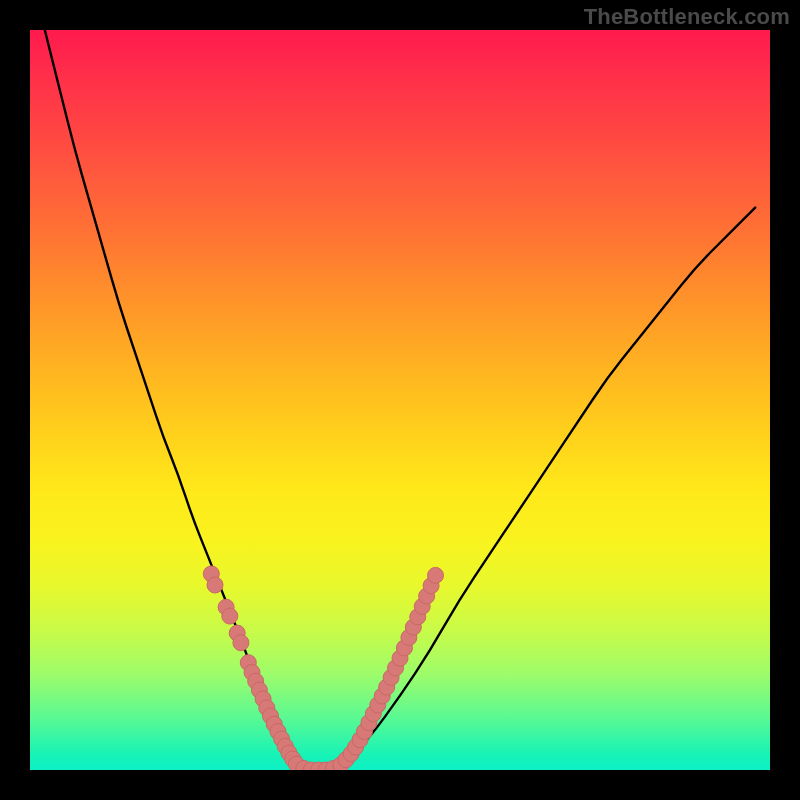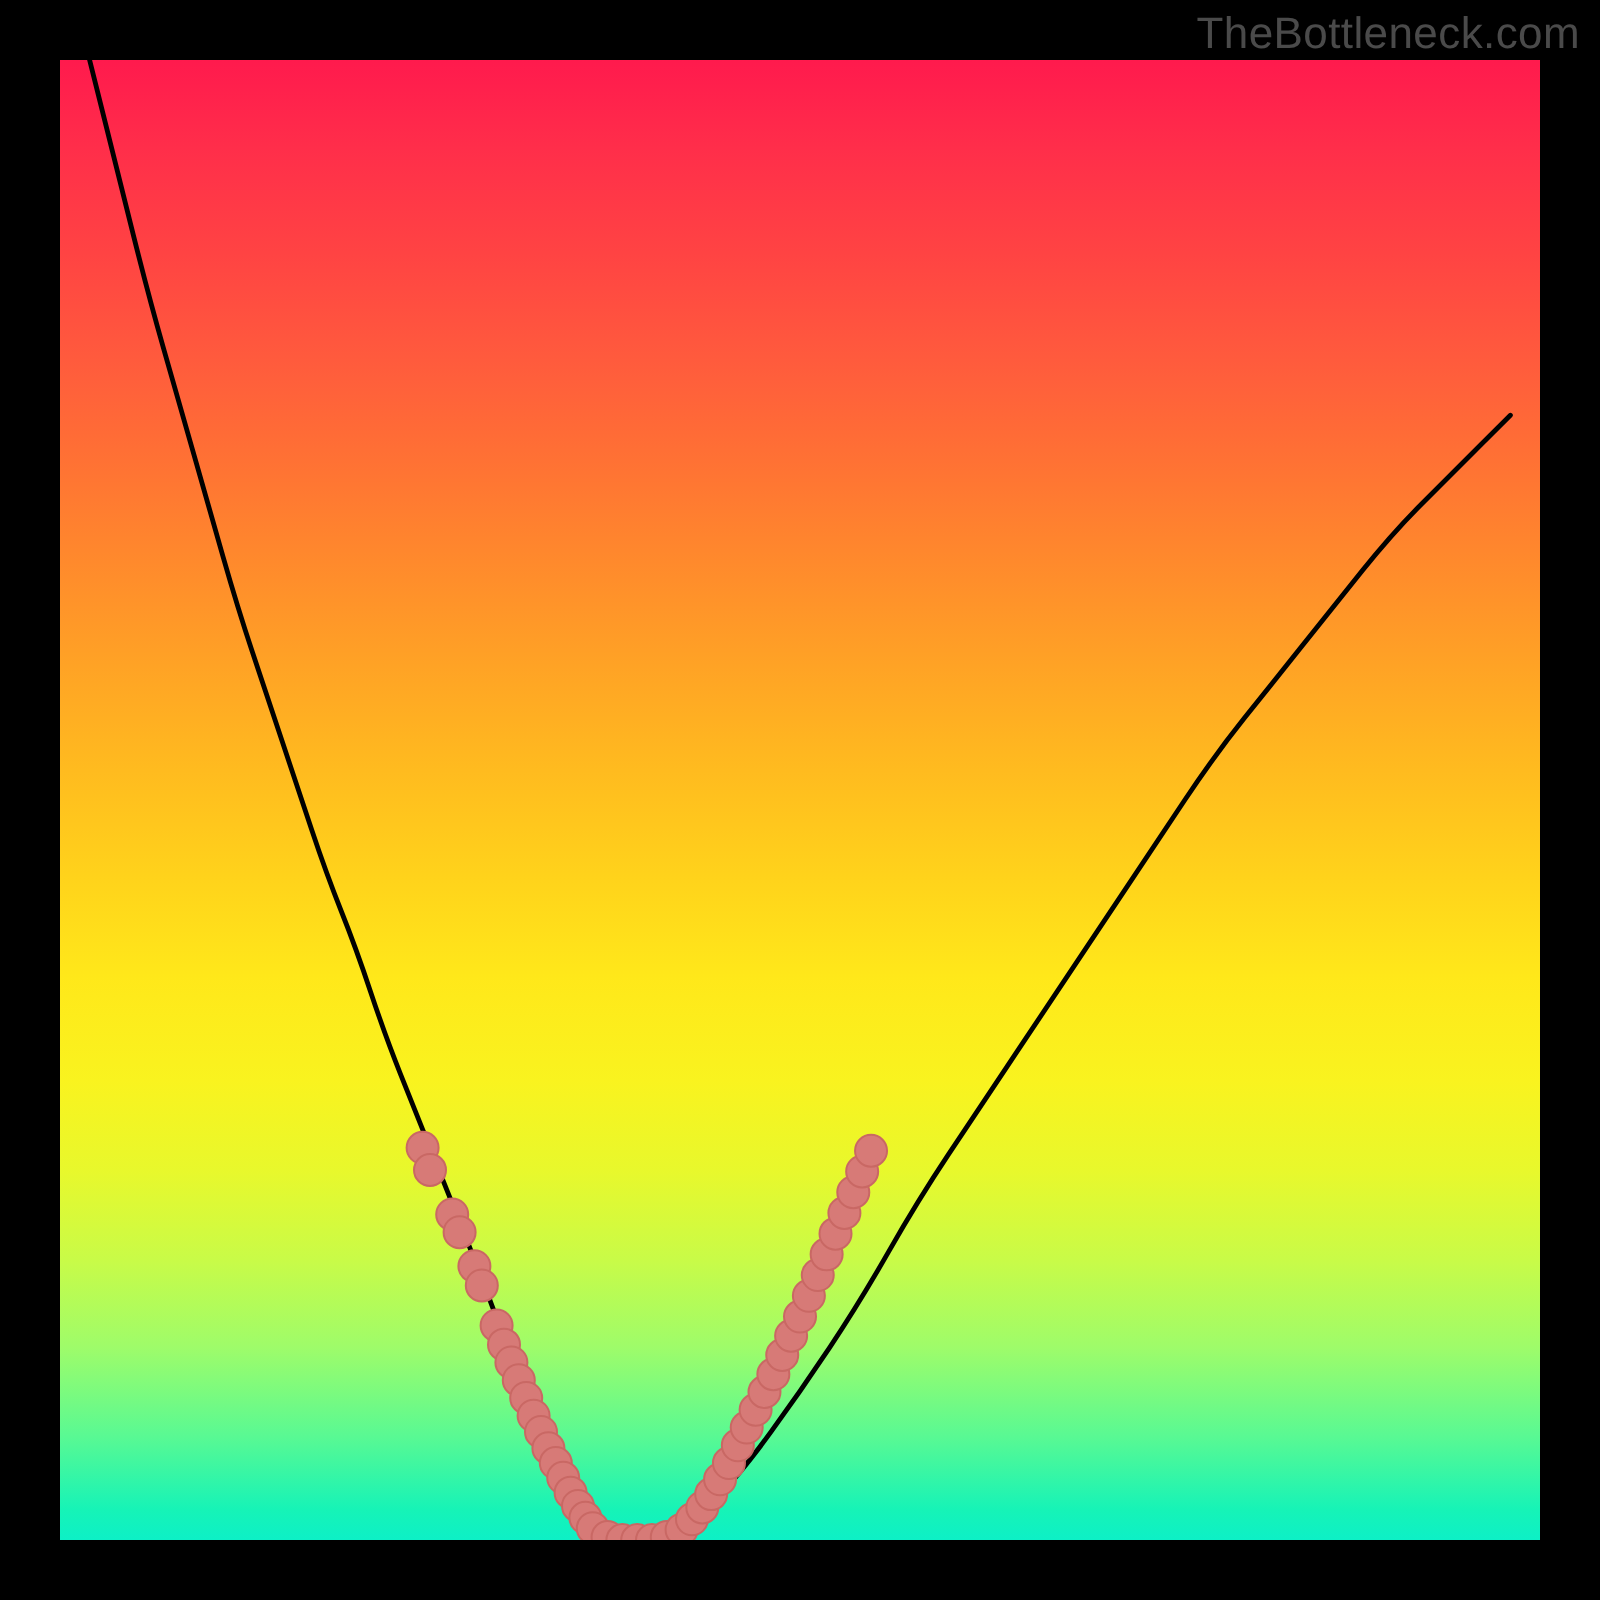--- a/index.html
+++ b/index.html
@@ -15,21 +15,21 @@
     position: relative;
     width: 800px;
     height: 800px;
     background: #000;
   }
   .watermark {
     position: absolute;
     top: 4px;
     right: 10px;
     font-size: 22px;
-    font-weight: 400;
+    font-weight: 700;
     color: #4a4a4a;
     letter-spacing: 0.2px;
     z-index: 10;
   }
   .plot {
     position: absolute;
     left: 30px;
     top: 30px;
     width: 740px;
     height: 740px;

